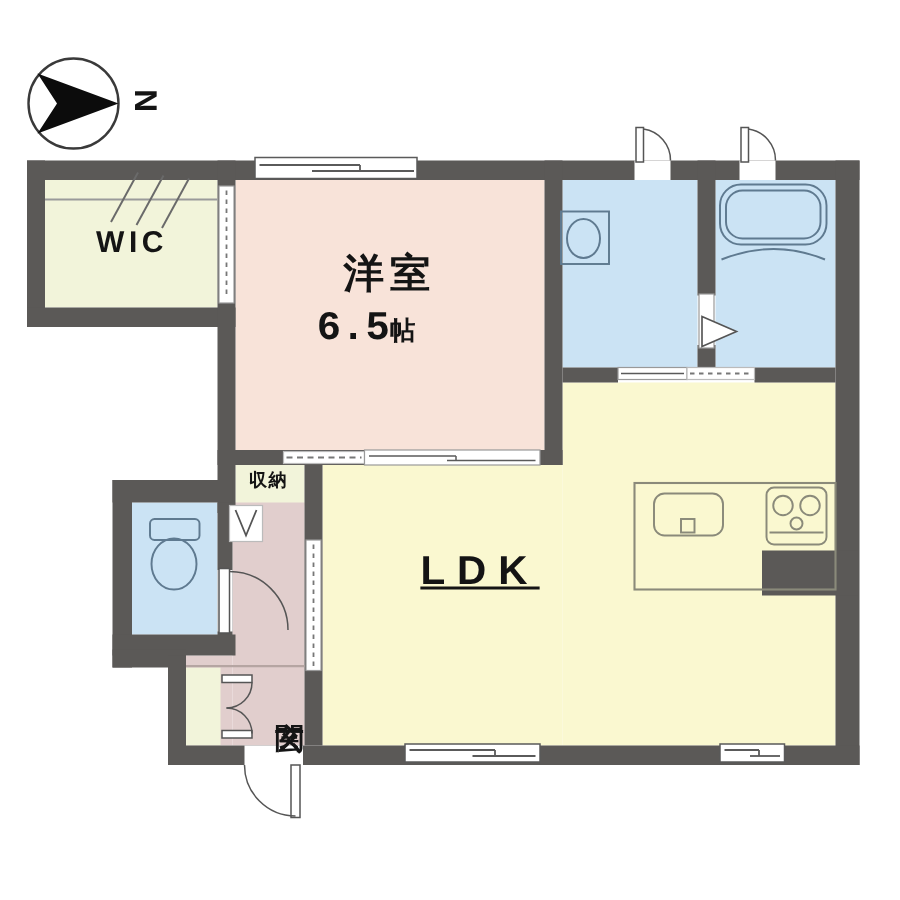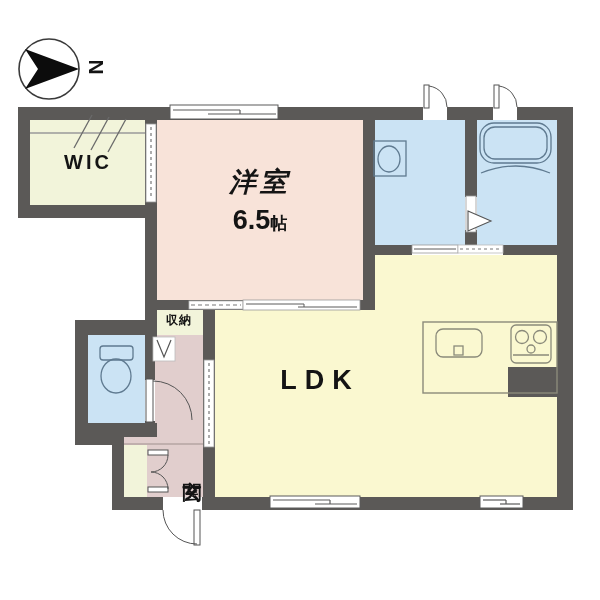--- a/index.html
+++ b/index.html
@@ -8,23 +8,23 @@
   .room,.w,.lbl{position:absolute;box-sizing:border-box;}
   .w{background:#5b5957;}
   .room-wic,.room-storage,.room-shoebox{background:#f2f4da;}
   .room-western{background:#f8e3d9;}
   .room-ldk{background:#faf8d0;}
   .room-water{background:#cbe3f4;}
   .room-hall{background:#e1cecd;}
   svg.overlay{position:absolute;left:0;top:0;pointer-events:none;}
   .lbl{font-weight:bold;text-align:center;line-height:1.05;}
   .lbl-wic{left:48px;top:152px;width:80px;font-size:20px;letter-spacing:3px;}
-  .lbl-western{left:180px;top:168px;width:160px;font-size:27px;letter-spacing:4px;font-style:italic;}
-  .lbl-western-size{left:180px;top:206px;width:160px;font-size:27px;}
-  .lbl-ldk{left:240px;top:366px;width:160px;font-size:27px;letter-spacing:8px;}
+  .lbl-western{left:180px;top:168px;width:160px;font-size:27px;letter-spacing:4px;}
+  .lbl-western-size{left:164px;top:206px;width:160px;font-size:27px;font-family:Liberation Mono, monospace;}
+  .lbl-ldk{left:240px;top:366px;width:160px;font-size:27px;letter-spacing:8px;text-decoration:underline;}
   .lbl-ldk-size{left:240px;top:402px;width:160px;font-size:27px;}
   .unit{font-size:17px;font-weight:bold;}
   .lbl-storage{left:153px;top:314px;width:52px;font-size:12px;letter-spacing:1px;}
   .lbl-entrance{left:176px;top:440px;width:26px;height:56px;font-size:19px;
                 writing-mode:vertical-rl;text-orientation:upright;letter-spacing:2px;}
   .lbl-compass{left:84px;top:56px;width:24px;font-size:21px;font-weight:900;
                transform:rotate(90deg);}
 </style>
 </head>
 <body>

